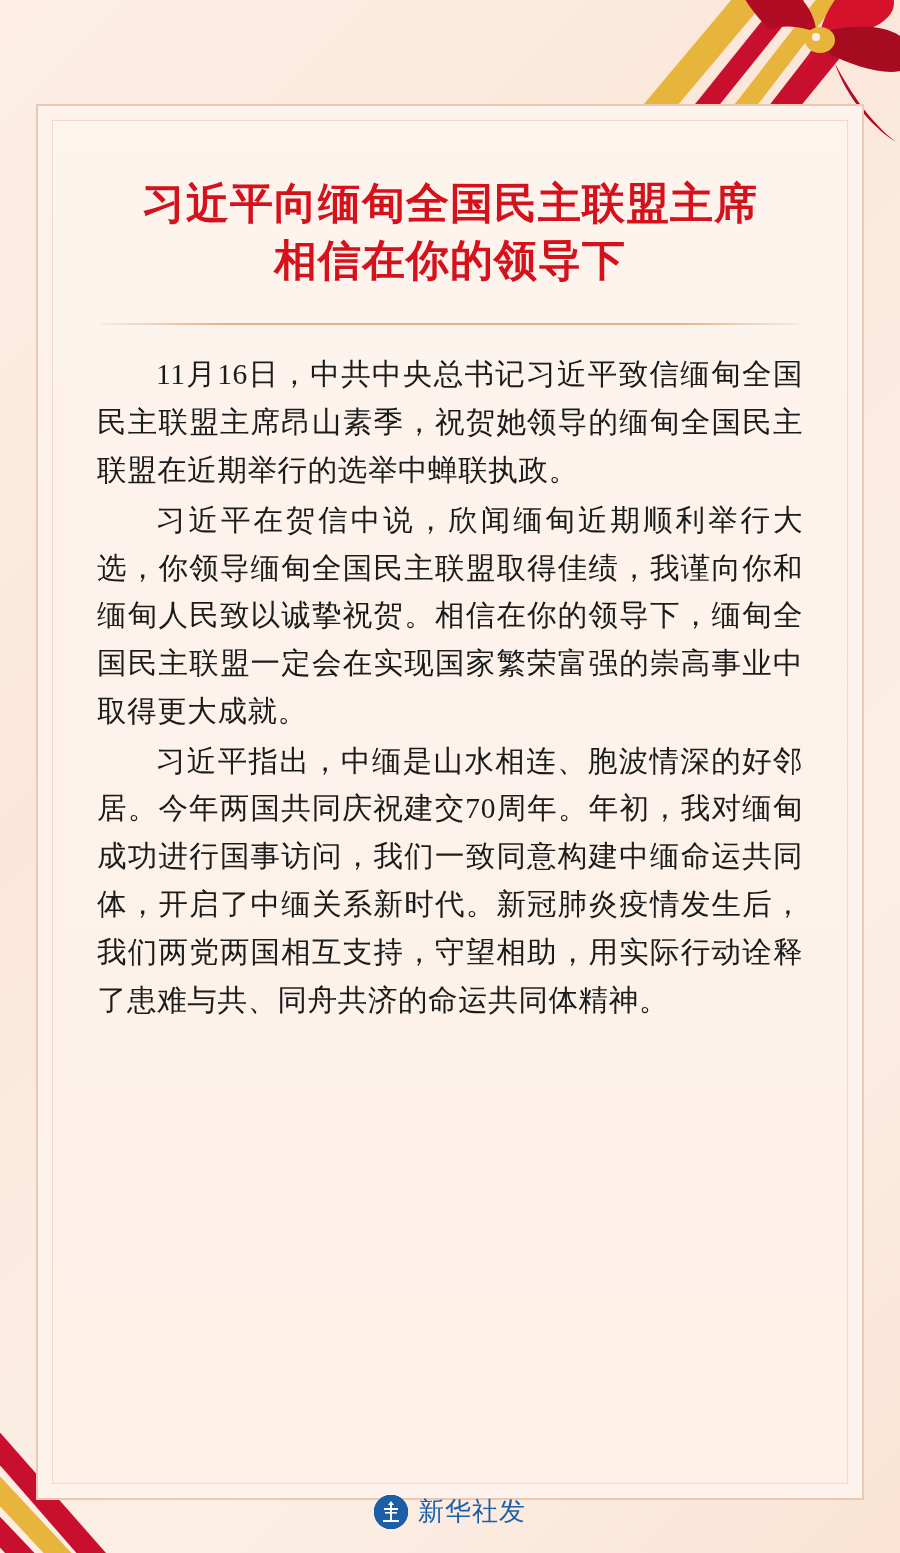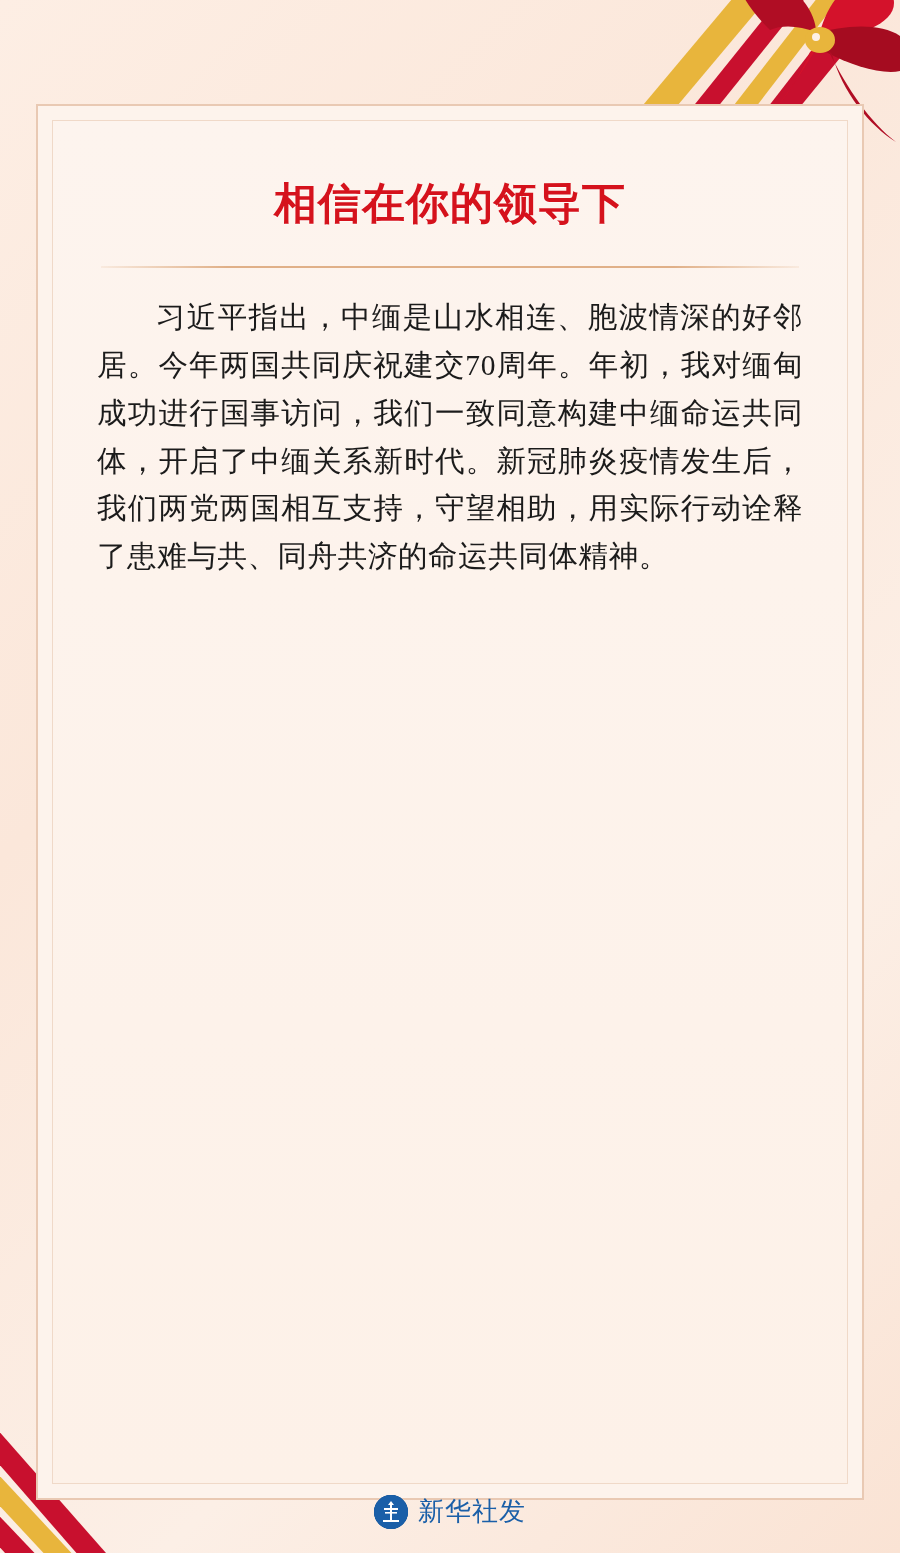--- a/index.html
+++ b/index.html
@@ -159,26 +159,29 @@
       <path d="M-40 130 L112 290 L82 290 L-40 160 Z" fill="#c8102e"></path>
       <path d="M-40 176 L74 290 L44 290 L-40 206 Z" fill="#e8b53c"></path>
       <path d="M-40 220 L38 290 L6 290 L-40 250 Z" fill="#c8102e"></path>
     </svg>
   </div>
 
   <div class="card">
     <div class="card-inner">
 
       <h1 class="title">
+        <span>习近平向缅甸全国民主联盟主席</span>
         <span class="line2">相信在你的领导下</span>
       </h1>
 
       <div class="divider"></div>
 
       <div class="body-text">
+        <p>11月16日，中共中央总书记习近平致信缅甸全国民主联盟主席昂山素季，祝贺她领导的缅甸全国民主联盟在近期举行的选举中蝉联执政。</p>
+        <p>习近平在贺信中说，欣闻缅甸近期顺利举行大选，你领导缅甸全国民主联盟取得佳绩，我谨向你和缅甸人民致以诚挚祝贺。相信在你的领导下，缅甸全国民主联盟一定会在实现国家繁荣富强的崇高事业中取得更大成就。</p>
         <p>习近平指出，中缅是山水相连、胞波情深的好邻居。今年两国共同庆祝建交70周年。年初，我对缅甸成功进行国事访问，我们一致同意构建中缅命运共同体，开启了中缅关系新时代。新冠肺炎疫情发生后，我们两党两国相互支持，守望相助，用实际行动诠释了患难与共、同舟共济的命运共同体精神。</p>
       </div>
 
     </div>
   </div>
 
   <div class="footer">
     <span class="footer-logo">
       <svg viewBox="0 0 34 34" width="34" height="34" aria-hidden="true">
         <circle cx="17" cy="17" r="17" fill="#1a5fa8"></circle>

